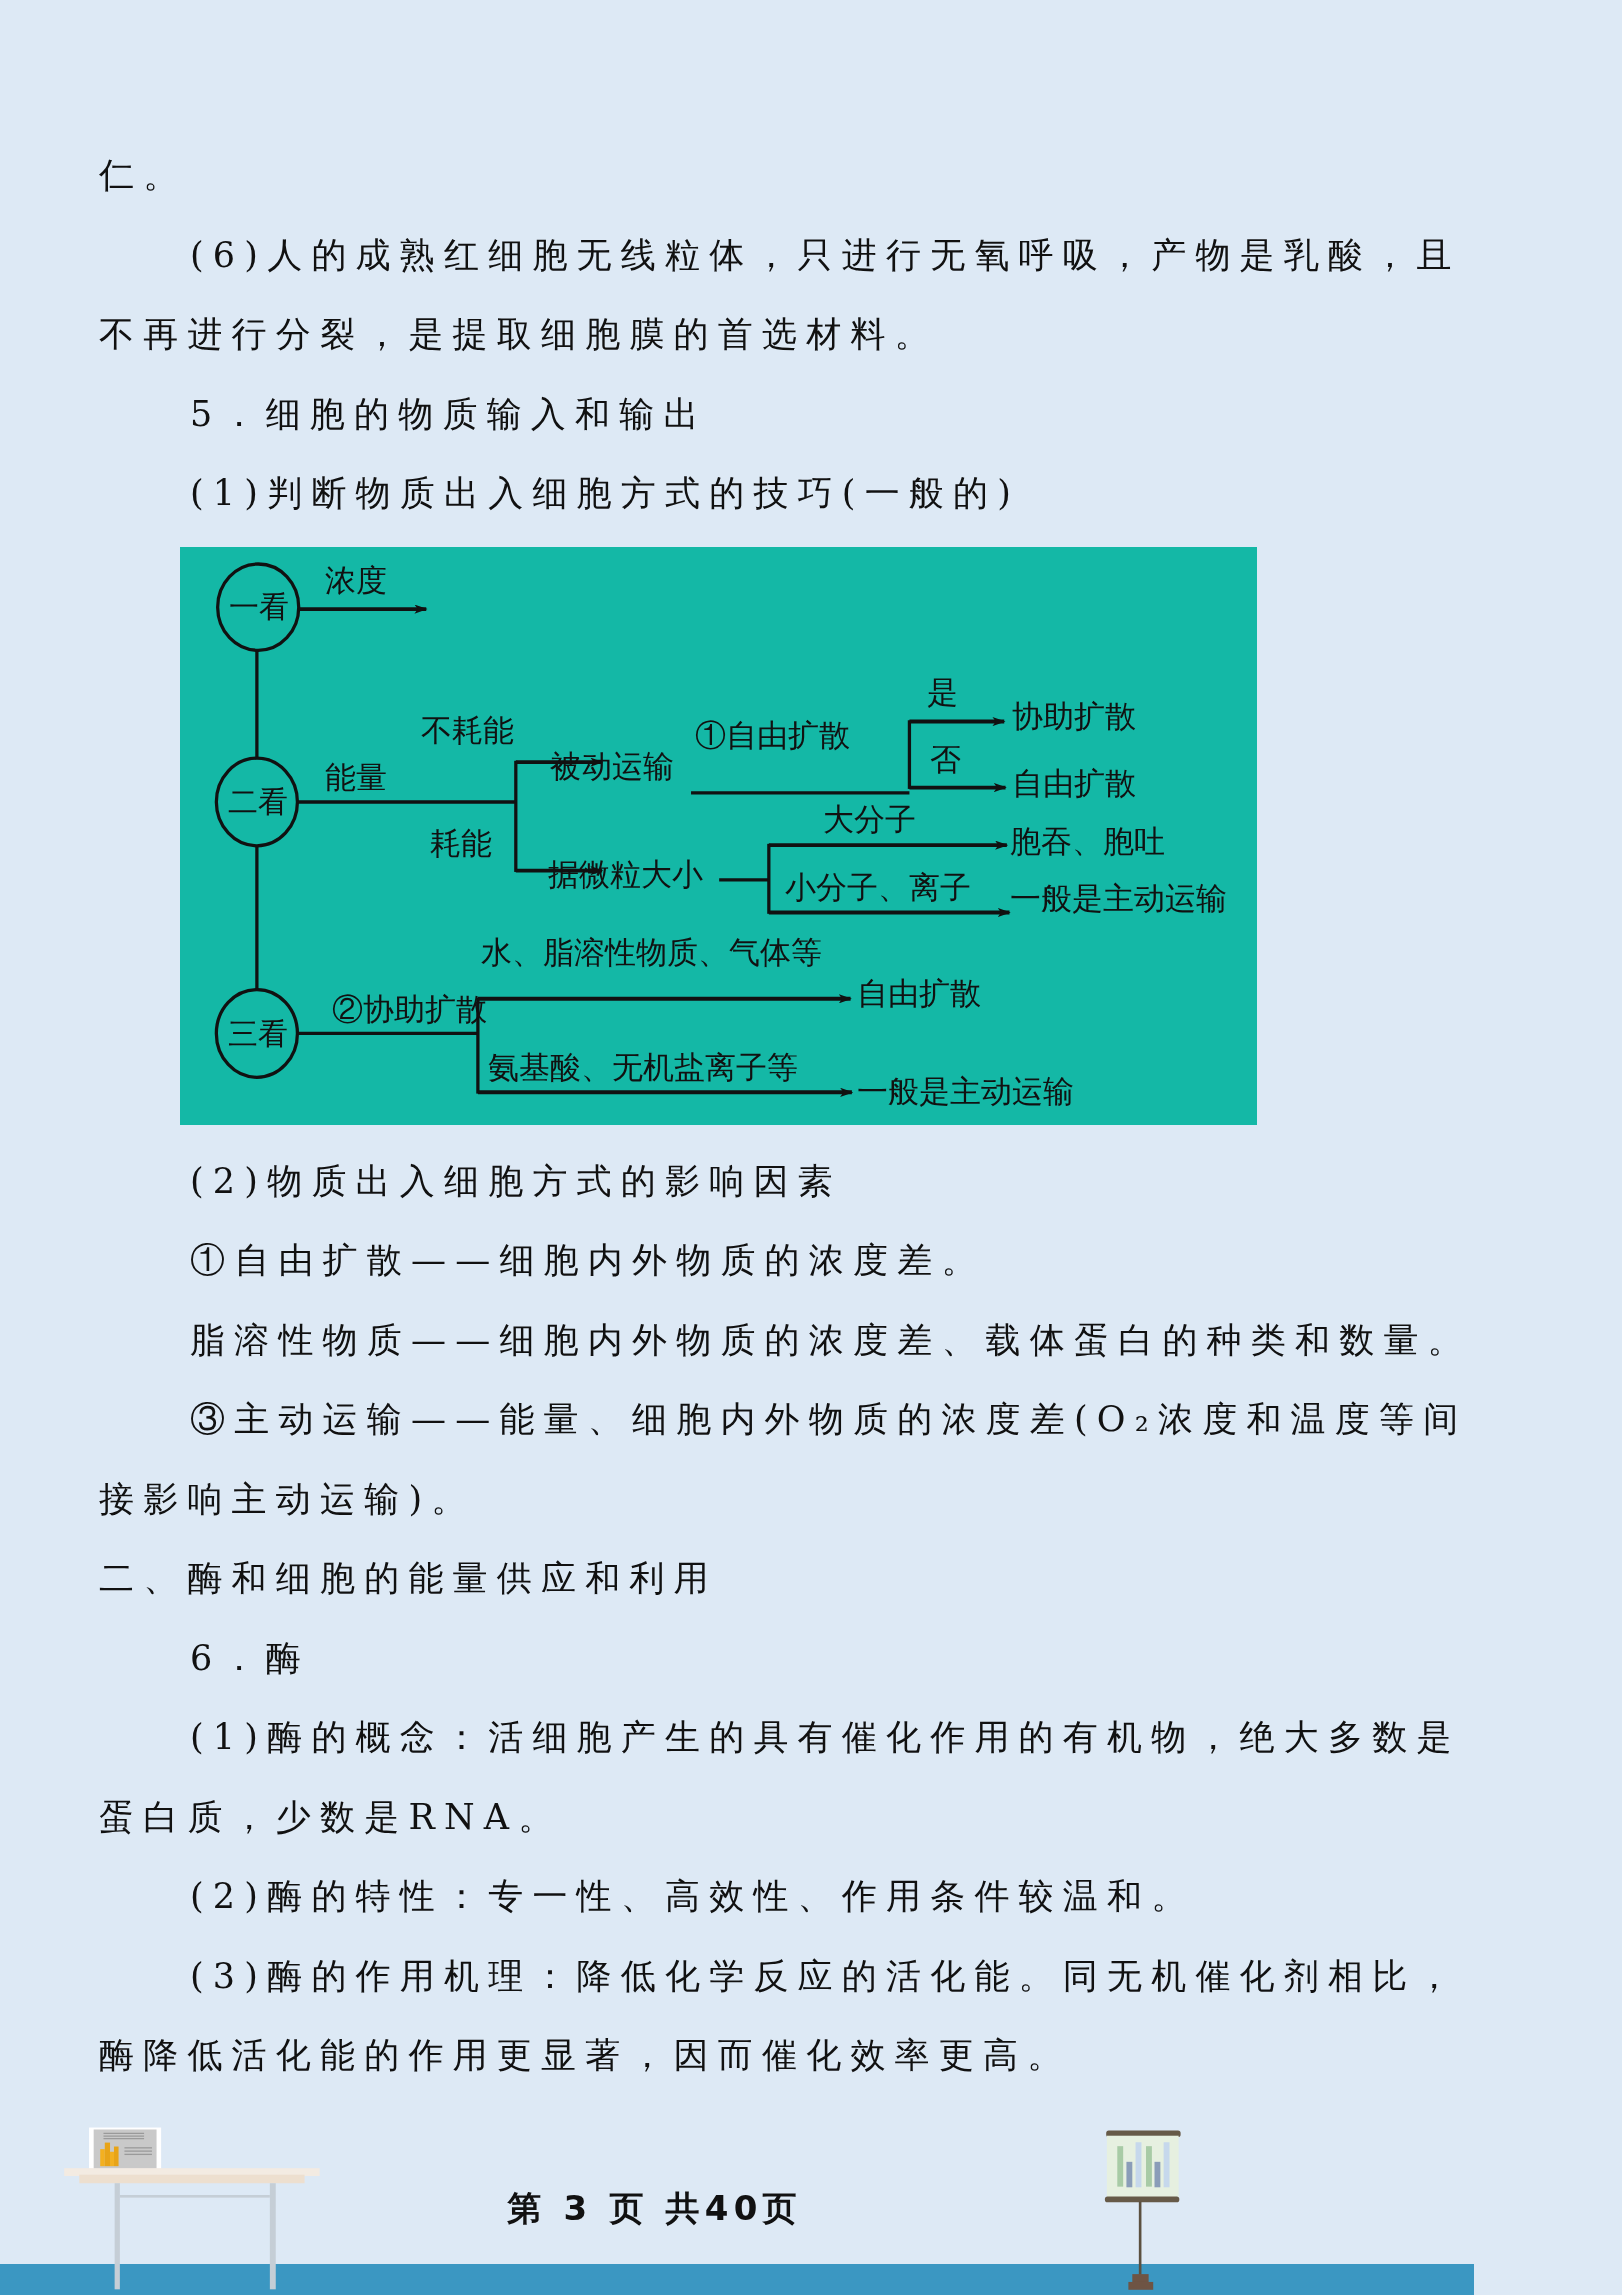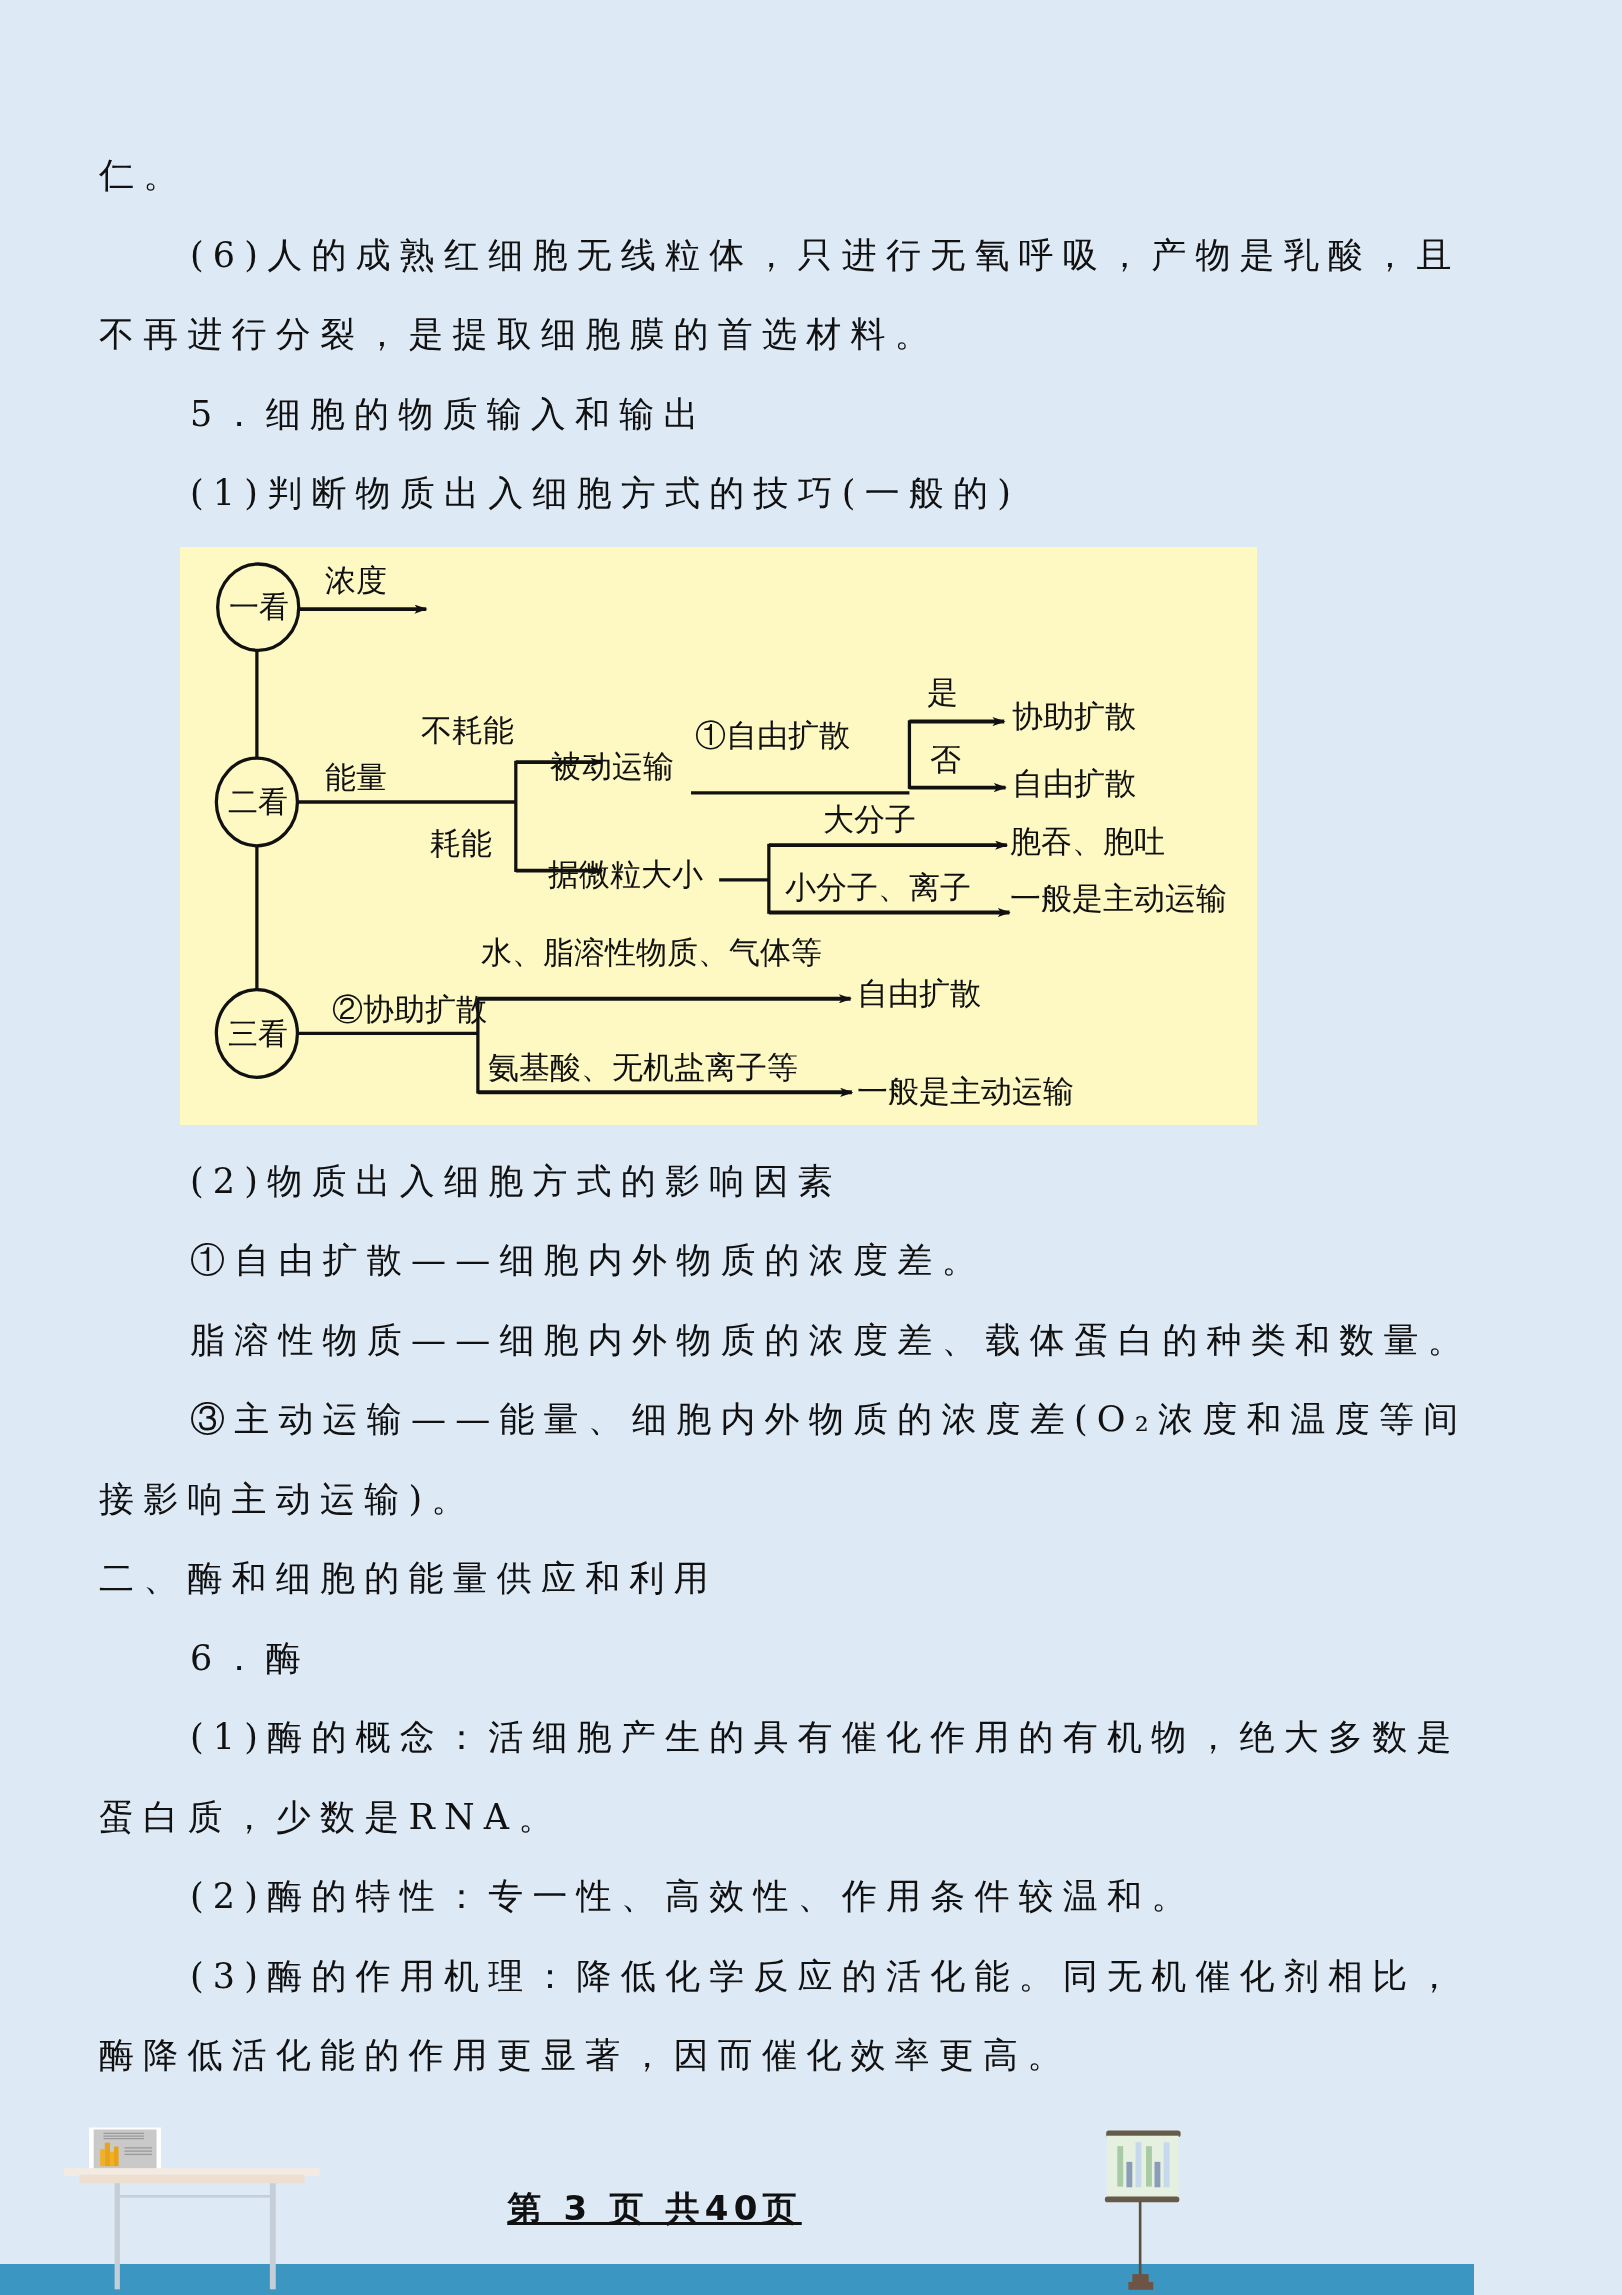--- a/index.html
+++ b/index.html
@@ -10,36 +10,36 @@
     color: #111;
   }
   .line {
     position: absolute; left: 99px; margin: 0;
     font-size: 35px; line-height: 46px; letter-spacing: 9.2px;
     white-space: nowrap;
   }
   .indent { left: 190px; }
   .diagram {
     position: absolute; left: 180px; top: 547px; width: 1077px; height: 578px;
-    background: #fef9c3;
+    background: #14b8a6;
   }
   .diagram svg { position: absolute; left: 0; top: 0; }
   .dlabel {
     position: absolute; font-size: 31px; line-height: 34px; white-space: nowrap;
     font-family: "DejaVu Serif", "Liberation Serif", serif; color: #111;
   }
   .circle-label { font-size: 30px; }
   .footer-band {
     position: absolute; left: 0; top: 2264px; width: 1474px; height: 31px;
     background: #3b97c2;
   }
   .page-number {
     position: absolute; left: 0; width: 1309px; top: 2186px; text-align: center;
     font-family: "DejaVu Sans", "Liberation Sans", sans-serif; font-weight: bold;
-    font-size: 34px; letter-spacing: 5.2px; color: #111; text-decoration: underline;
+    font-size: 34px; letter-spacing: 5.2px; color: #111;
   }
   .deco { position: absolute; }
 </style>
 </head>
 <body>
 
 <p class="line" style="top:152px">仁。</p>
 <p class="line indent" style="top:232px">(6)人的成熟红细胞无线粒体，只进行无氧呼吸，产物是乳酸，且</p>
 <p class="line" style="top:311px">不再进行分裂，是提取细胞膜的首选材料。</p>
 <p class="line indent" style="top:391px">5．细胞的物质输入和输出</p>

